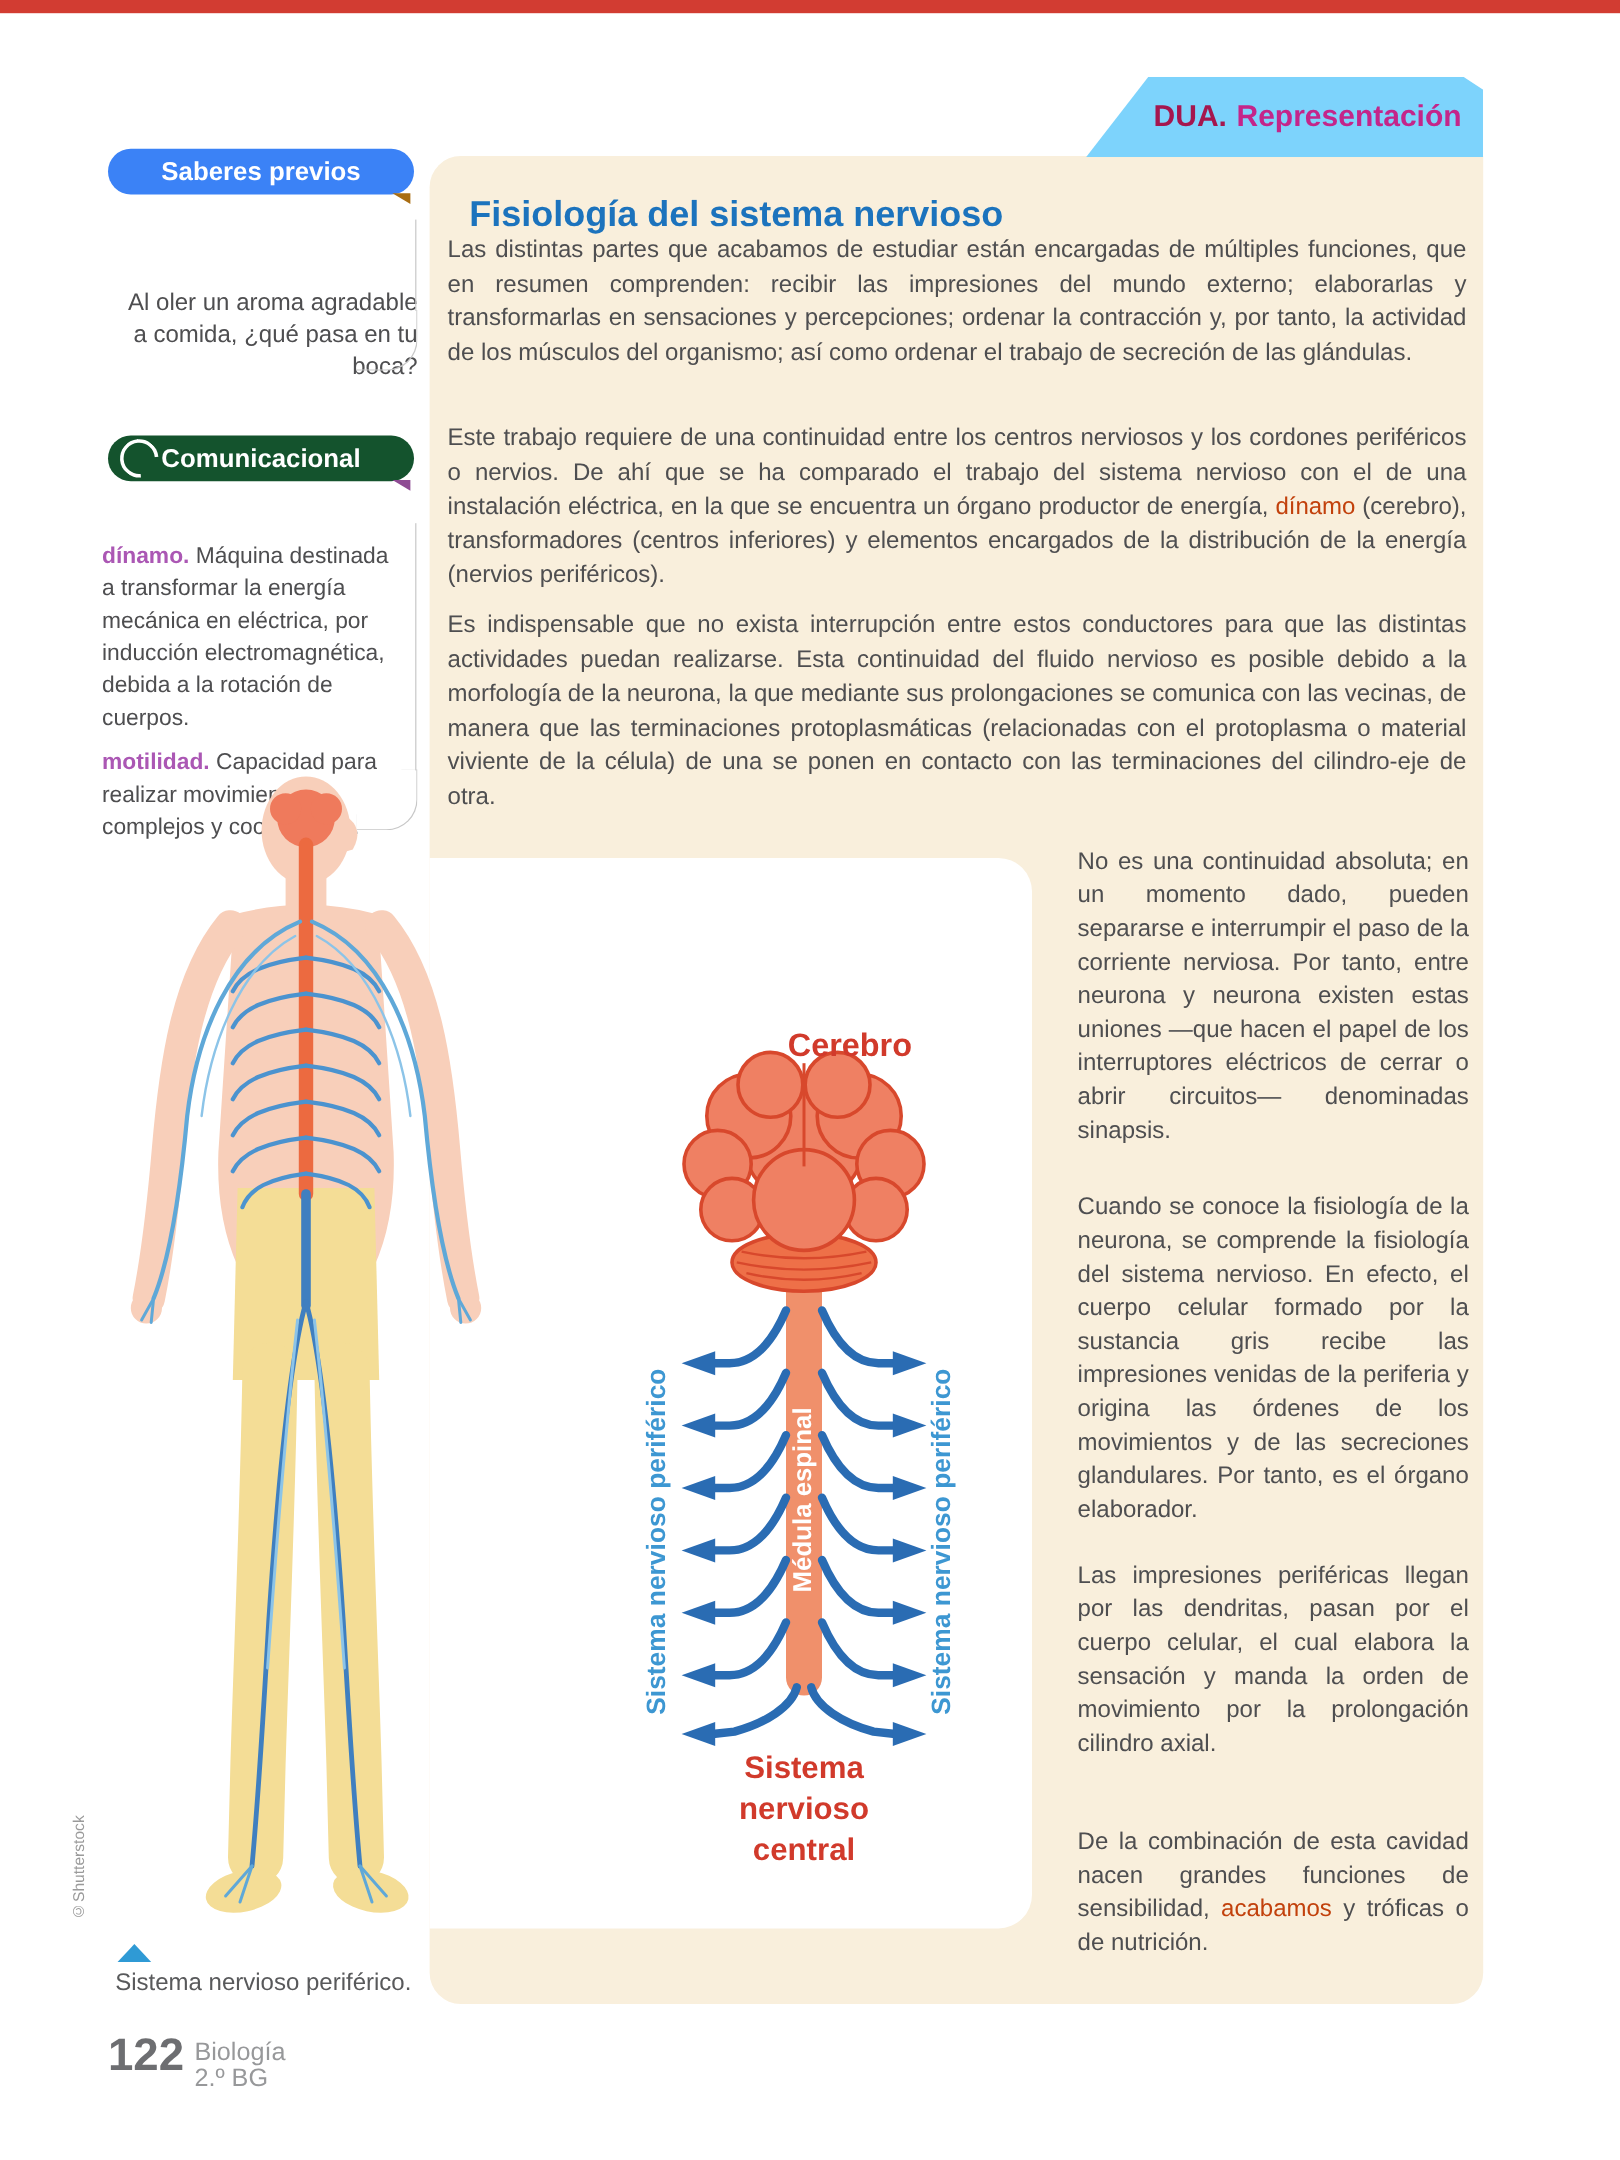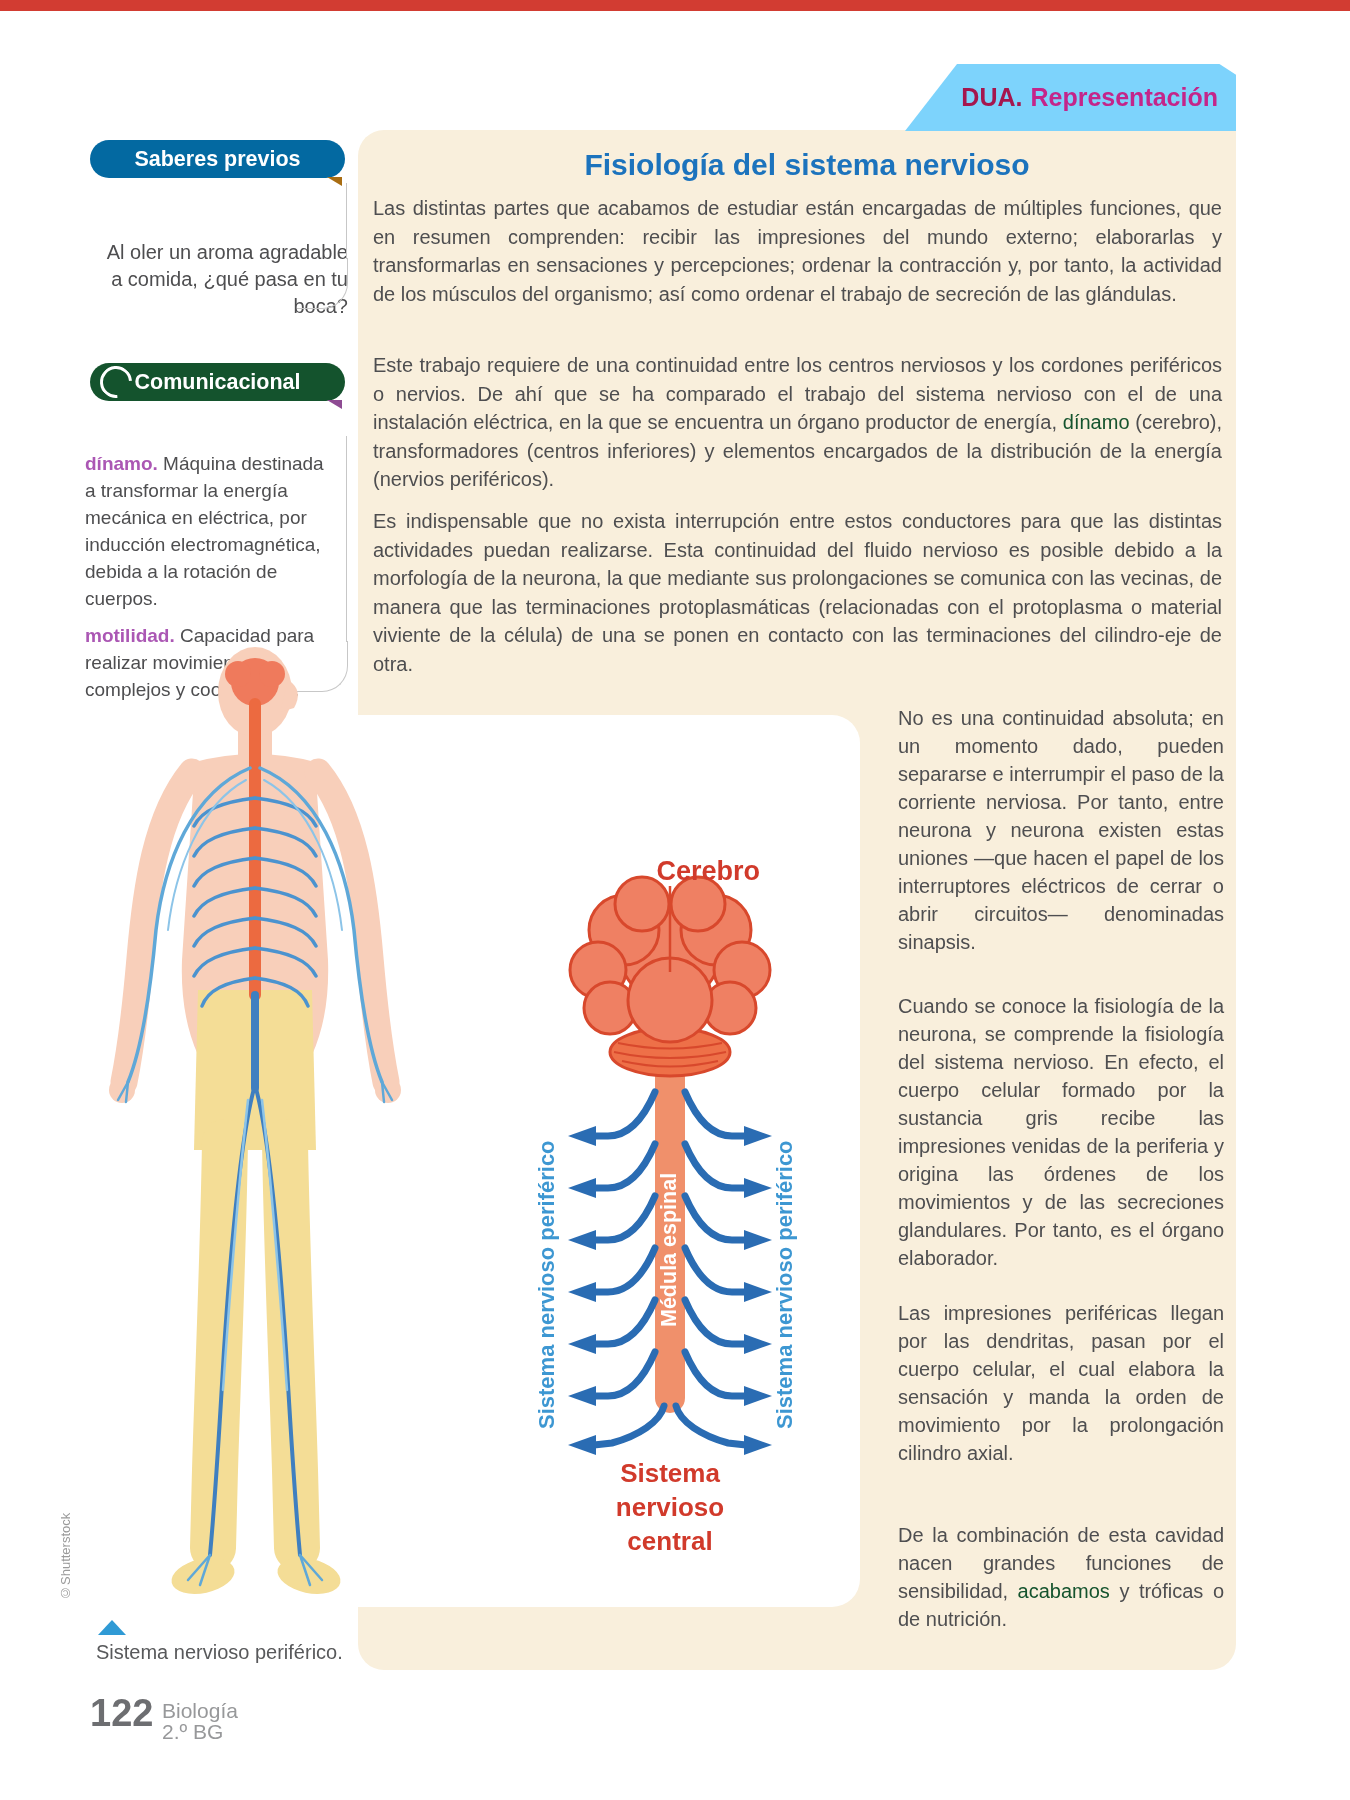--- a/index.html
+++ b/index.html
@@ -13,36 +13,36 @@
   .dua-tab{position:absolute;left:905px;top:64px;width:331px;height:67px;background:#7dd3fc;
            clip-path:polygon(52px 0,95% 0,100% 16%,100% 100%,0 100%);
            display:flex;align-items:center;justify-content:flex-end;
            padding-right:18px;box-sizing:border-box;}
   .dua-prefix{color:#a5164e;font-weight:bold;font-size:25px;}
   .dua-label{color:#c4258a;font-weight:bold;font-size:25px;margin-left:8px;}
 
   .inset{position:absolute;left:358px;top:715px;width:502px;height:892px;
          background:#ffffff;border-radius:0 28px 28px 0;}
 
-  .title{position:absolute;left:373px;top:144px;width:860px;margin:4px;
-         font-size:30px;font-weight:bold;color:#1c73bd;text-align:center;}
+  .title{position:absolute;left:373px;top:144px;width:860px;margin:18px;
+         font-size:30px;font-weight:bold;color:#1c73bd;}
 
   .mainp{position:absolute;left:373px;width:849px;margin:0;font-size:20px;
          line-height:28.5px;color:#4e4e50;text-align:justify;hyphens:auto;}
   .p1{top:194px;} .p2{top:351px;} .p3{top:507px;}
-  .kw{color:#14532d;margin-top:40px;}
+  .kw{color:#c2410c;margin-top:40px;}
 
   .colp{position:absolute;left:898px;width:326px;margin:0;font-size:20px;
         line-height:28px;color:#4e4e50;text-align:justify;hyphens:auto;}
   .c1{top:704px;} .c2{top:992px;} .c3{top:1299px;} .c4{top:1521px;}
 
   .badge{position:absolute;left:90px;width:255px;height:38px;border-radius:19px;
          color:#fff;font-weight:bold;font-size:21.5px;display:flex;
          align-items:center;justify-content:center;}
-  .badge-saberes{top:140px;background:#0369a1;}
+  .badge-saberes{top:124px;background:#3b82f6;}
   .badge-saberes::after{content:"";position:absolute;right:3px;bottom:-8px;width:0;height:0;
          border-top:9px solid #a96d12;border-left:15px solid transparent;}
   .badge-comunic{top:363px;background:#14532d;}
   .badge-comunic::after{content:"";position:absolute;right:3px;bottom:-8px;width:0;height:0;
          border-top:9px solid #8e4b93;border-left:15px solid transparent;}
   .c-icon{position:absolute;left:10px;top:3px;width:26px;height:26px;border:3px solid #fff;
           border-radius:50%;border-right-color:transparent;transform:rotate(40deg);}
 
   .question{position:absolute;left:85px;top:223px;width:247px;margin:16px;text-align:right;
             font-size:20px;line-height:27px;color:#4e4e50;}

